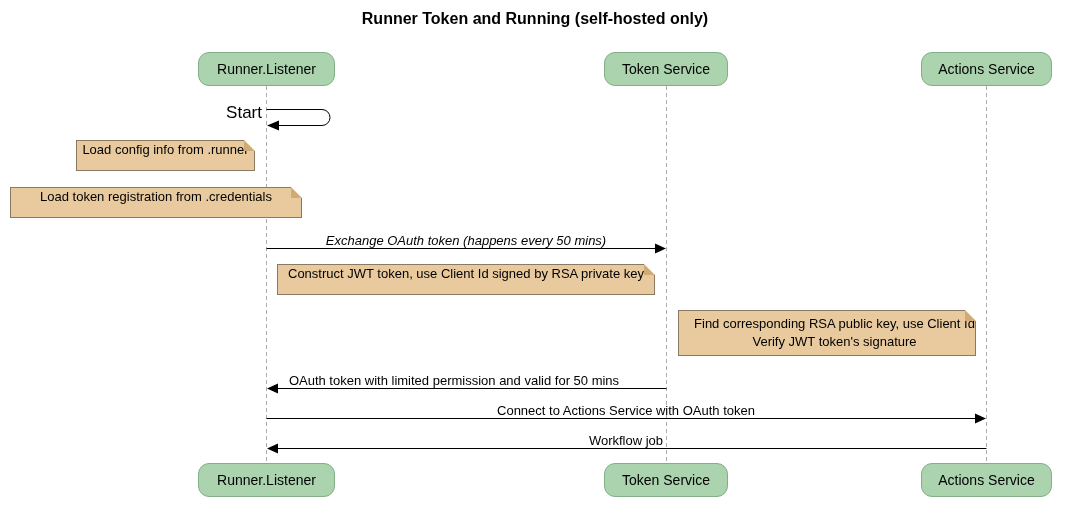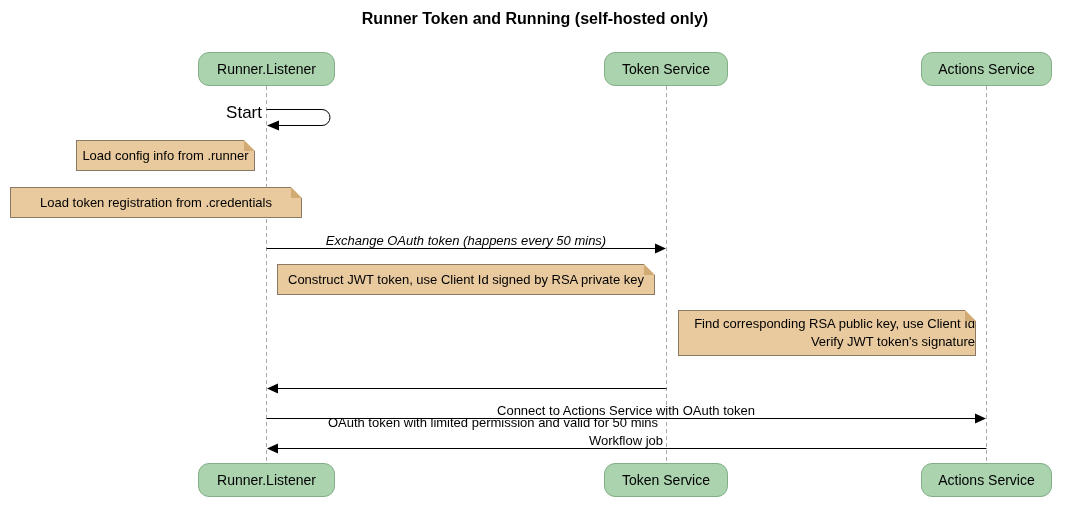--- a/index.html
+++ b/index.html
@@ -21,23 +21,23 @@
   .lifeline{stroke:var(--lifeline);stroke-width:1;stroke-dasharray:4 3;fill:none;}
   .msgline{stroke:var(--arrow);stroke-width:1;fill:none;}
   .msghead{fill:var(--arrow);stroke:none;}
   .participant{position:absolute;height:34px;background:var(--participant-fill);
     border:1px solid var(--participant-border);border-radius:11px;
     display:flex;align-items:center;justify-content:center;
     font-size:14px;white-space:nowrap;}
   .msglabel{position:absolute;font-size:13px;white-space:nowrap;transform:translateX(-50%);}
   .selflabel{position:absolute;font-size:17px;white-space:nowrap;}
   .note{position:absolute;background:var(--note-fill);border:1px solid var(--note-border);
-    display:flex;align-items:center;justify-content:center;font-size:13px;
+    display:flex;align-items:flex-start;justify-content:center;font-size:13px;
     white-space:nowrap;line-height:18px;}
-  .note-left{flex-direction:column;align-items:flex-end;justify-content:center;padding-left:15px;}
+  .note-left{flex-direction:column;align-items:center;justify-content:center;padding-left:15px;}
   .fold{position:absolute;top:-1px;right:-1px;width:0;height:0;border-style:solid;
     border-width:0 11px 11px 0;
     border-color:#ffffff #ffffff var(--note-fold) #ffffff;}
 </style>
 </head>
 <body>
 
 <div class="canvas">
 
   <svg class="layer" width="1070" height="525" viewBox="0 0 1070 525">
@@ -82,21 +82,21 @@
   <div class="participant" style="left:198px;top:52px;width:137px;">Runner.Listener</div>
   <div class="participant" style="left:604px;top:52px;width:124px;">Token Service</div>
   <div class="participant" style="left:921px;top:52px;width:131px;">Actions Service</div>
 
   <div class="participant" style="left:198px;top:463px;width:137px;">Runner.Listener</div>
   <div class="participant" style="left:604px;top:463px;width:124px;">Token Service</div>
   <div class="participant" style="left:921px;top:463px;width:131px;">Actions Service</div>
 
   <div class="selflabel" style="right:808px;top:103px;">Start</div>
   <div class="msglabel" style="left:466px;top:233px;font-style:italic;">Exchange OAuth token (happens every 50 mins)</div>
-  <div class="msglabel" style="left:493px;top:373px;margin-top:42px;">OAuth token with limited permission and valid for 50 mins</div>
+  <div class="msglabel" style="left:454px;top:373px;">OAuth token with limited permission and valid for 50 mins</div>
   <div class="msglabel" style="left:626px;top:403px;">Connect to Actions Service with OAuth token</div>
   <div class="msglabel" style="left:626px;top:433px;text-align:center;">Workflow job</div>
 
   <div class="note" style="left:76px;top:140px;width:179px;height:31px;">
     <span class="fold"></span>
     <span class="note-text">Load config info from .runner</span>
   </div>
 
   <div class="note" style="left:10px;top:187px;width:292px;height:31px;">
     <span class="fold"></span>

